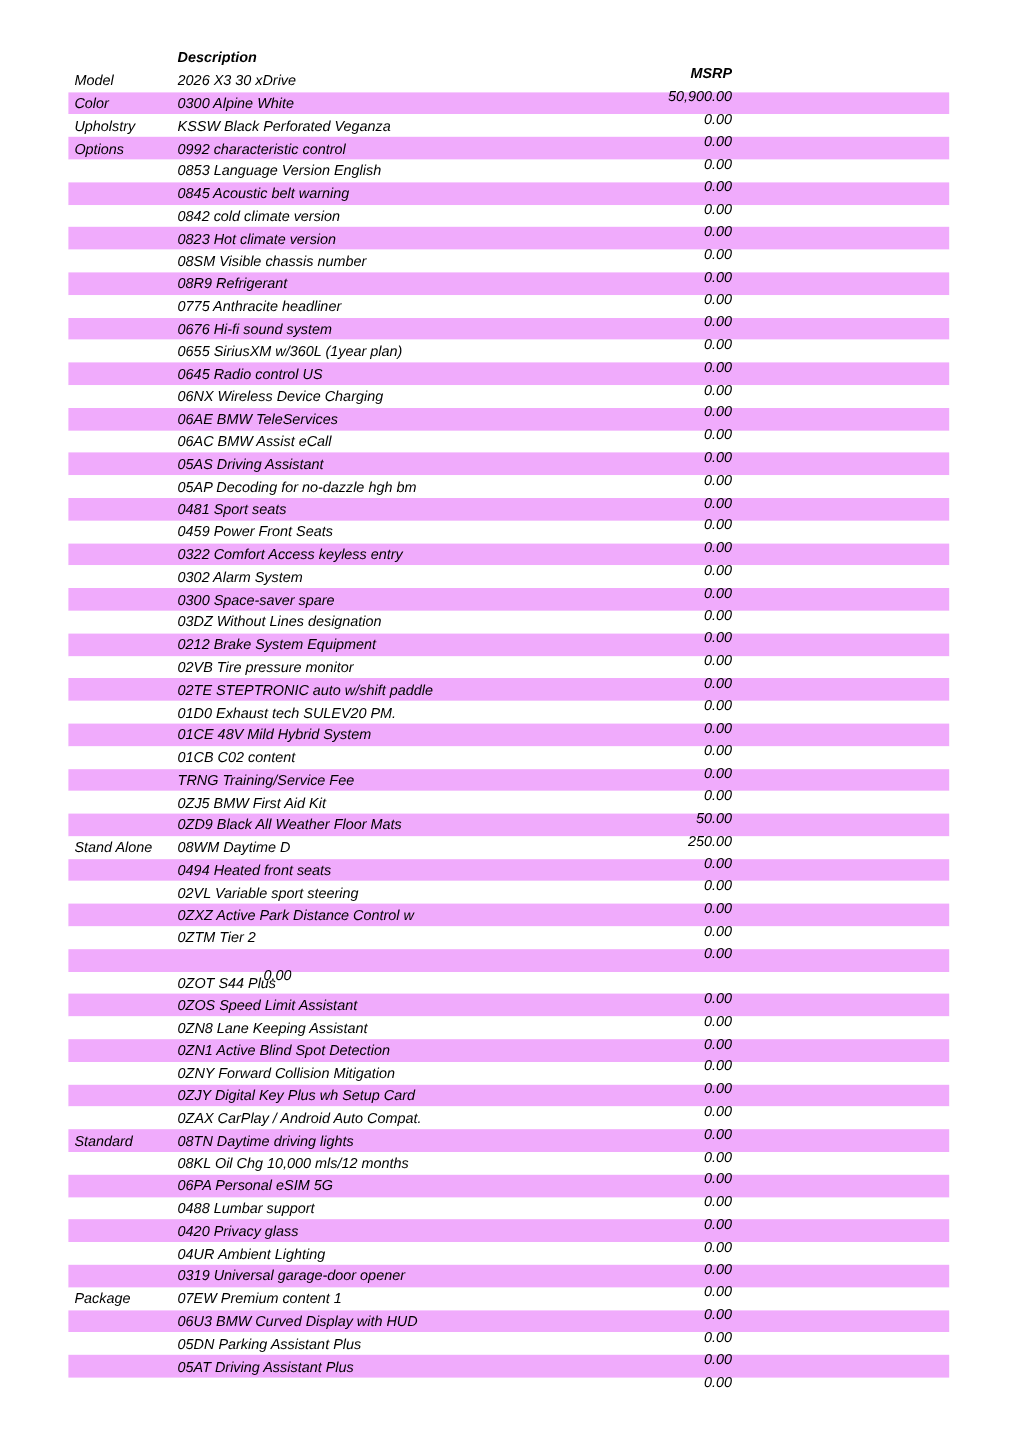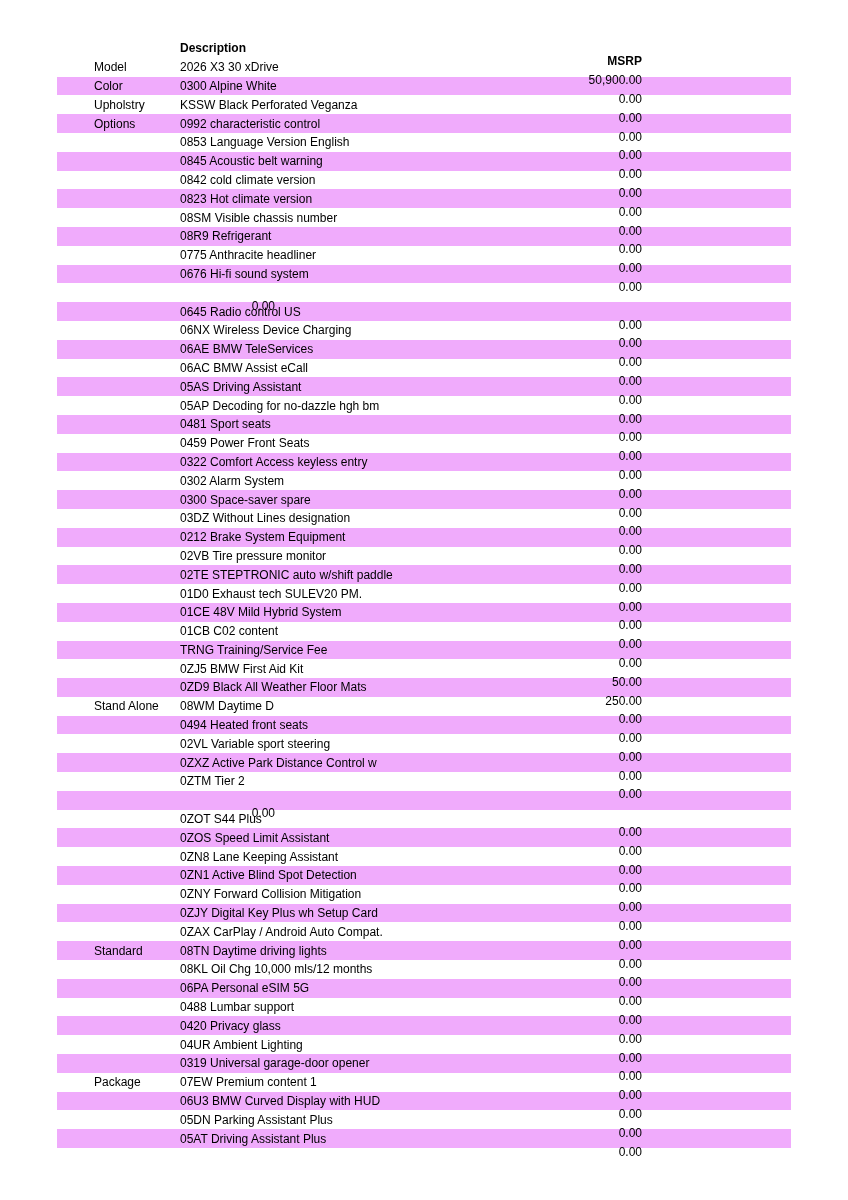--- a/index.html
+++ b/index.html
@@ -7,20 +7,21 @@
     padding: 0;
     background: #ffffff;
     font-family: "Liberation Sans", sans-serif;
   }
   .page {
     position: relative;
     width: 848px;
     height: 1200px;
     background: #ffffff;
     overflow: hidden;
+    font-style: italic;
   }
   .sheet {
     position: absolute;
     top: 39px;
     left: 57px;
     width: 734px;
   }
   .row {
     display: flex;
     align-items: center;
@@ -38,21 +39,20 @@
   }
   .cell {
     white-space: nowrap;
     overflow: hidden;
   }
   .cell.cat {
     width: 91px;
     padding-left: 5px;
     box-sizing: border-box;
     flex: 0 0 auto;
-    margin-left: 32px;
   }
   .cell.desc {
     width: 367px;
     flex: 0 0 auto;
   }
   .cell.msrp {
     width: 95px;
     flex: 0 0 auto;
     text-align: right;
     margin-top: 26px;
@@ -140,20 +140,21 @@
           <div class="cell spacer"></div>
         </div>
         <div class="row striped">
           <div class="cell cat"></div>
           <div class="cell desc">0676 Hi-fi sound system</div>
           <div class="cell msrp">0.00</div>
           <div class="cell spacer"></div>
         </div>
         <div class="row">
           <div class="cell cat"></div>
+          <div class="cell desc">0655 SiriusXM w/360L (1year plan)</div>
           <div class="cell msrp">0.00</div>
           <div class="cell spacer"></div>
         </div>
         <div class="row striped">
           <div class="cell cat"></div>
           <div class="cell desc">0645 Radio control US</div>
           <div class="cell msrp">0.00</div>
           <div class="cell spacer"></div>
         </div>
         <div class="row">

